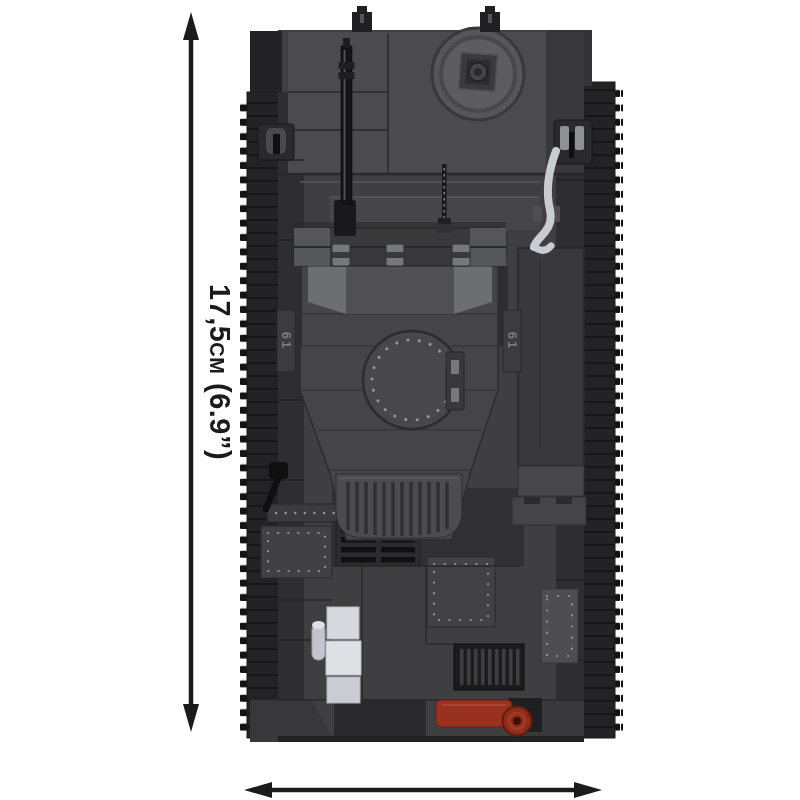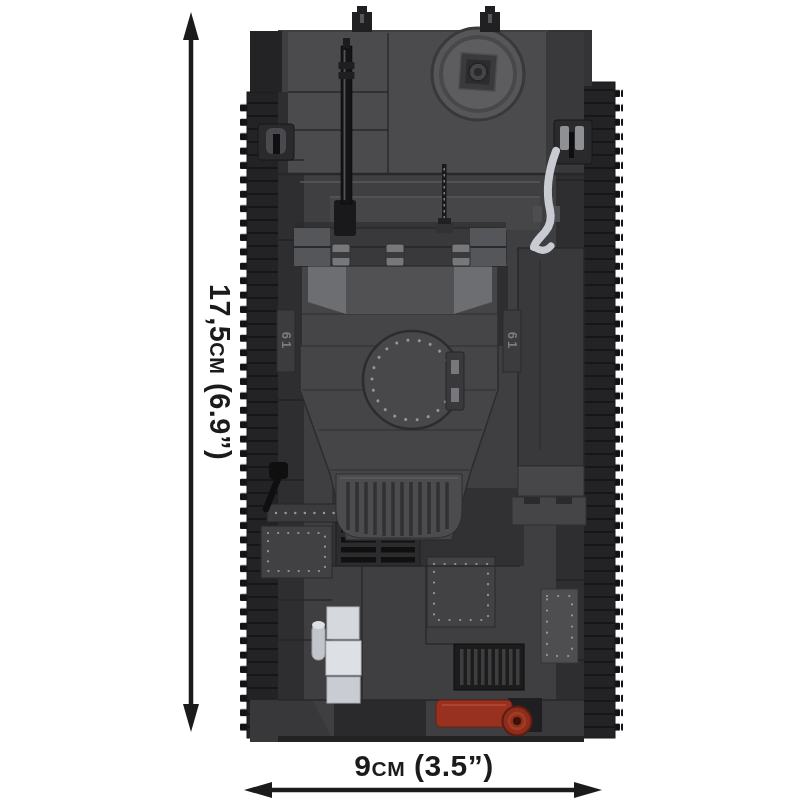--- a/index.html
+++ b/index.html
@@ -362,14 +362,13 @@
       <polygon points="191,732 183,704 199,704" class="fill-dim"></polygon>
     </g>
     <g>
       <line x1="270" y1="790" x2="578" y2="790" class="s-dim" stroke-width="4.5"></line>
       <polygon points="244,790 272,782 272,798" class="fill-dim"></polygon>
       <polygon points="602,790 574,782 574,798" class="fill-dim"></polygon>
     </g>
   </svg>
 
   <div class="dim-label v-label">17,5cm (6.9”)</div>
-  <div class="dim-label h-label">9cm (3.5”)</div>
 </div>
 
 </body></html>

